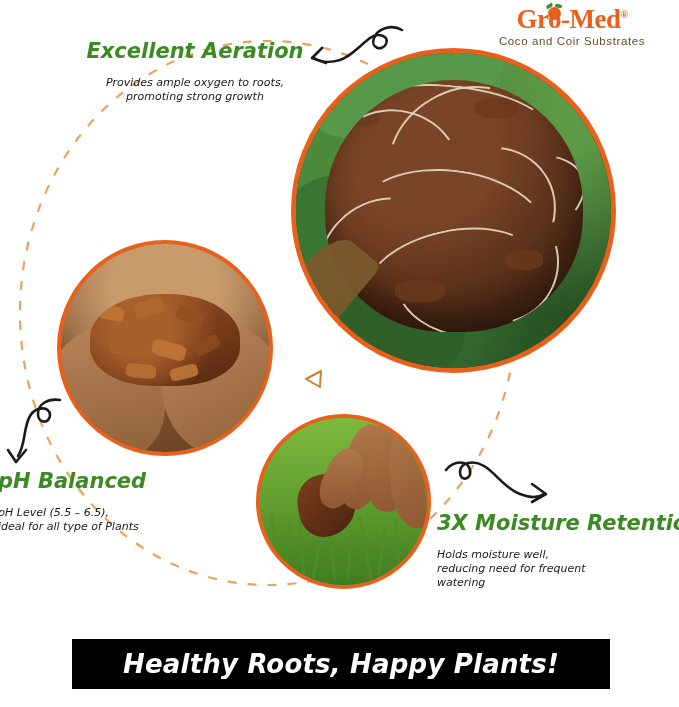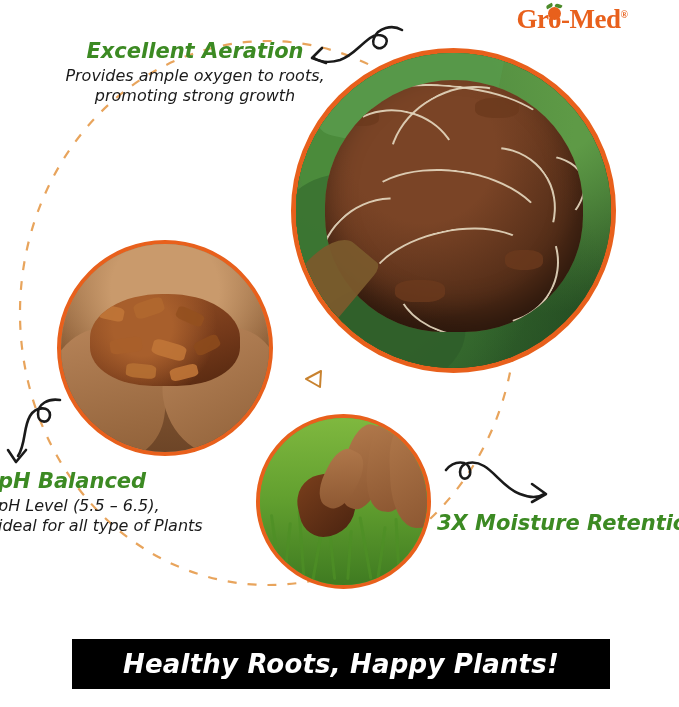--- a/index.html
+++ b/index.html
@@ -227,24 +227,24 @@
     font-weight: bold;
     font-style: italic;
     font-size: 21px;
     color: #3c8a23;
     line-height: 1.1;
     white-space: nowrap;
   }
   .body {
     font-family: "DejaVu Sans", sans-serif;
     font-style: italic;
-    font-size: 16px;
+    font-size: 11px;
     color: #1a1a1a;
     line-height: 1.25;
-    margin-top: 3px;
+    margin-top: 13px;
   }
 
   .t-aeration { left: 35px; top: 40px; width: 320px; }
   .t-aeration .heading { text-align: center; }
   .t-aeration .body { text-align: center; }
 
   .t-ph { left: -2px; top: 470px; width: 250px; }
   .t-moisture { left: 437px; top: 512px; width: 242px; }
 
   
@@ -275,20 +275,21 @@
 </head>
 <body>
 
 <div class="page">
 
   <div class="logo">
     <div class="logo-word">
       <span class="coco-dot"></span>
       <span>Gro-Med</span><span class="logo-reg">®</span>
     </div>
+    <div class="logo-sub">Coco and Coir Substrates</div>
   </div>
 
   <div class="dashed-ring">
     <svg width="520" height="590" viewBox="0 0 520 590" fill="none" xmlns="http://www.w3.org/2000/svg">
       <ellipse cx="260" cy="295" rx="248" ry="272" stroke="#e8a45c" stroke-width="2.2" stroke-dasharray="9 11" fill="none"></ellipse>
     </svg>
   </div>
 
   <div class="photo photo-main">
     <div class="ph-inner">
@@ -389,19 +390,22 @@
   </div>
 
   <div class="txt t-ph">
     <div class="heading">pH Balanced</div>
     <div class="body" style="white-space:pre-line;">pH Level (5.5 – 6.5),
 ideal for all type of Plants</div>
   </div>
 
   <div class="txt t-moisture">
     <div class="heading">3X Moisture Retention</div>
+    <div class="body" style="white-space:pre-line;">Holds moisture well,
+reducing need for frequent
+watering</div>
   </div>
 
   <div class="banner">
     <div class="banner-text">Healthy Roots, Happy Plants!</div>
   </div>
 
 </div>
 
 </body></html>

